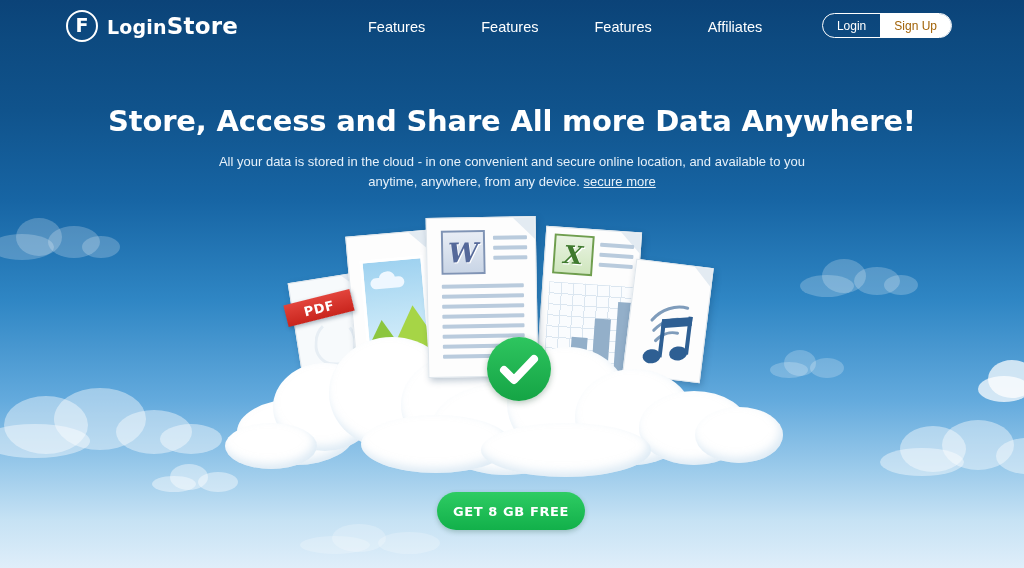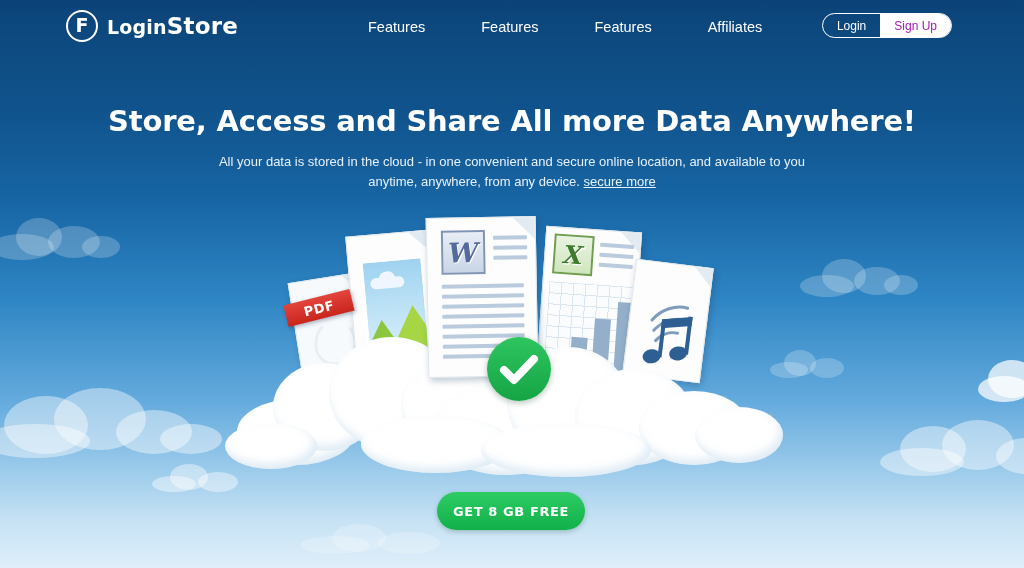--- a/index.html
+++ b/index.html
@@ -90,21 +90,21 @@
     overflow: hidden;
   }
   #authgroup .btn {
     display: flex; align-items: center; justify-content: center;
     font-size: 12px;
     padding: 0 14px;
     cursor: pointer;
     white-space: nowrap;
   }
   #authgroup .login { color: #ffffff; background: transparent; }
-  #authgroup .signup { color: #a21caf; background: #ffffff; }
+  #authgroup .signup { color: #a16207; background: #ffffff; }
 
   
   #hero {
     position: absolute; top: 104px; left: 0; width: 1024px;
     text-align: center; z-index: 30;
   }
   #headline {
     color: #ffffff;
     font-size: 29px;
     font-weight: bold;

